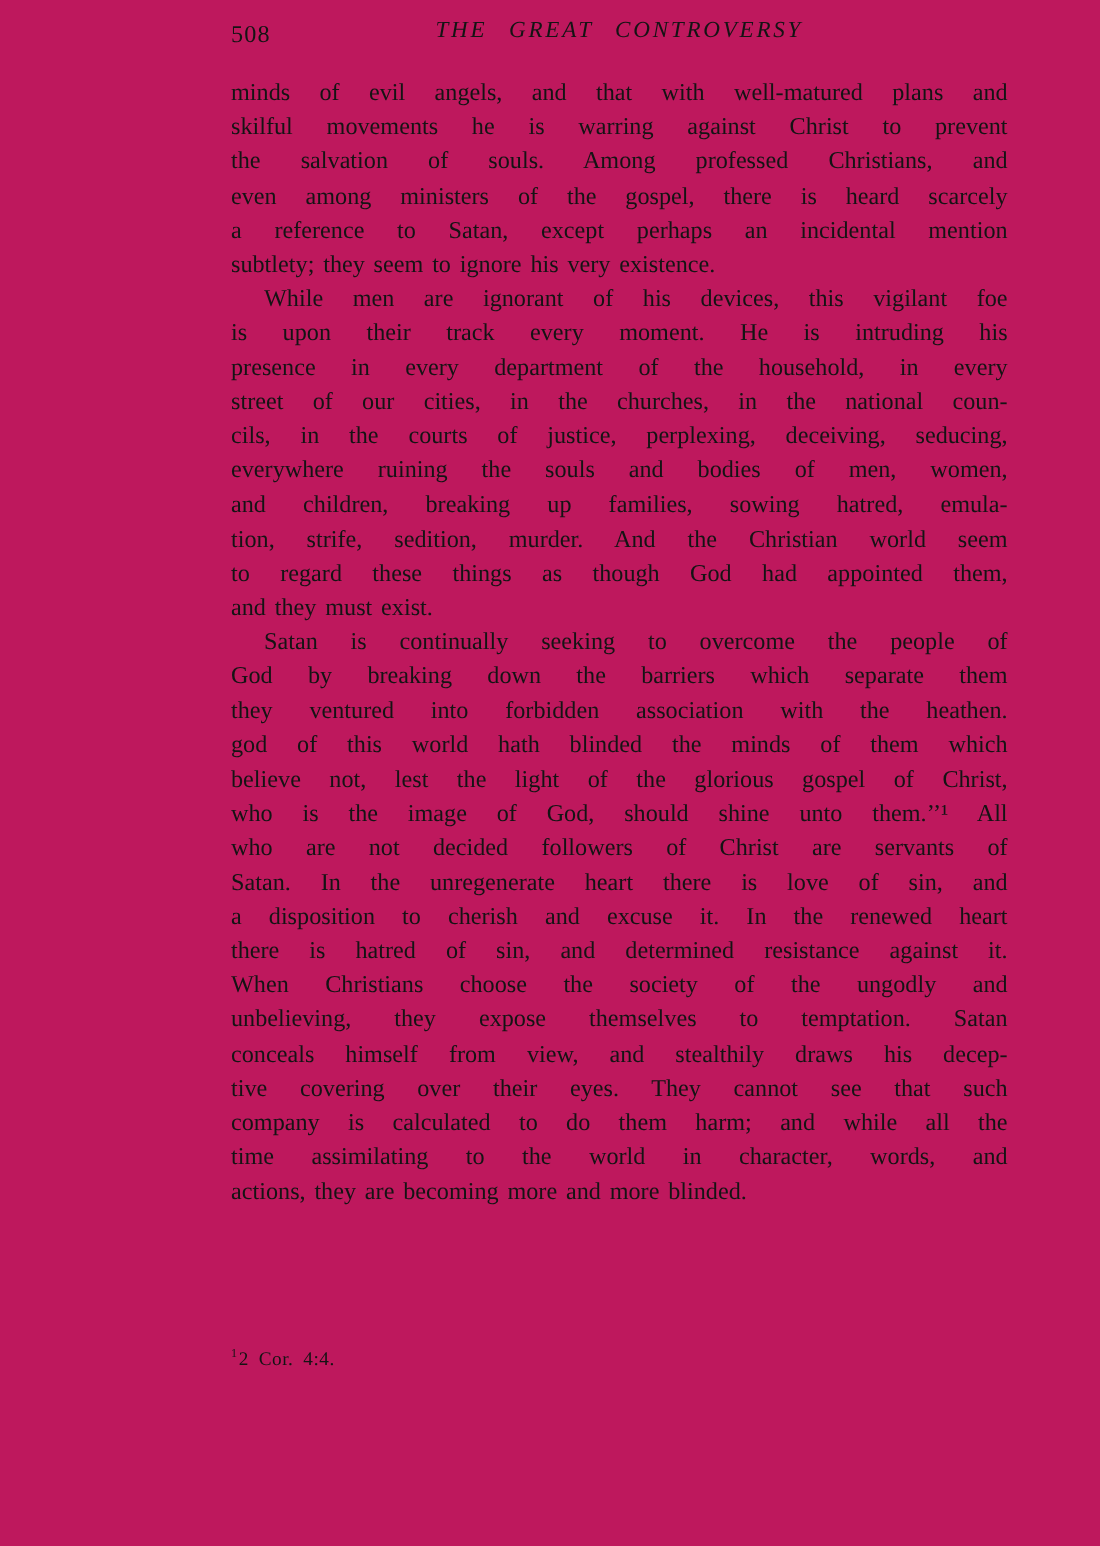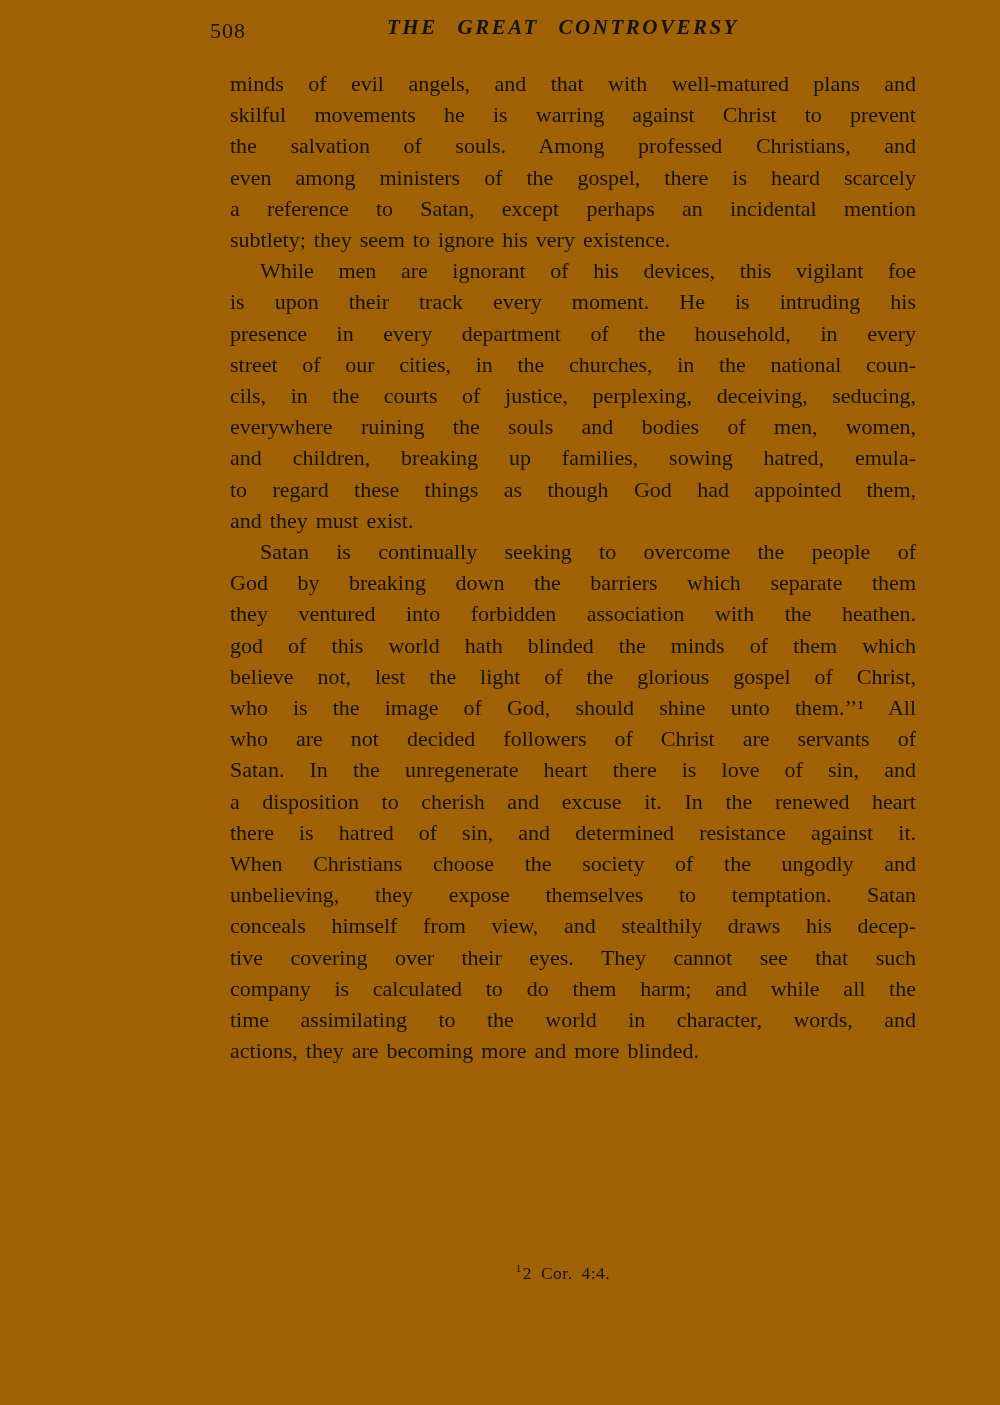--- a/index.html
+++ b/index.html
@@ -1,21 +1,21 @@
 <!DOCTYPE html>
 <html><head>
 <meta charset="utf-8">
 <style>
   * { margin: 0; padding: 0; box-sizing: border-box; }
   html, body { background: #ffffff; }
   .page {
     position: relative;
     width: 1000px;
     height: 1405px;
-    background: #a16207;
+    background: #be185d;
     color: #141414;
     font-family: "Liberation Serif", "DejaVu Serif", serif;
     overflow: hidden;
   }
   .page-header {
     position: absolute;
     top: 15px;
     left: 210px;
     width: 706px;
     height: 32px;
@@ -24,51 +24,50 @@
     position: absolute;
     left: 0;
     top: 3px;
     font-size: 22px;
     letter-spacing: 1px;
   }
   .running-title {
     display: block;
     text-align: center;
     font-style: italic;
-    font-weight: bold;
+    font-weight: normal;
     font-size: 21px;
     letter-spacing: 2.5px;
     word-spacing: 12px;
   }
   .page-body {
     position: absolute;
     top: 68px;
     left: 210px;
     width: 706px;
     font-size: 22px;
     line-height: 31.2px;
   }
   .line {
     text-align: justify;
     text-align-last: justify;
     word-spacing: 2.5px;
-    margin-left: 20px;
   }
   .line.last {
     text-align-last: left;
   }
   .paragraph.indented .line:first-child {
     text-indent: 30px;
   }
   .footnote {
     position: absolute;
-    top: 1262px;
+    top: 1225px;
     left: 210px;
     width: 706px;
-    text-align: center;
+    text-align: left;
     font-size: 17.5px;
     letter-spacing: 0.5px;
     word-spacing: 4px;
   }
   .footnote sup {
     font-size: 11px;
     vertical-align: super;
     margin-right: 1px;
   }
 </style>
@@ -92,20 +91,21 @@
         <div class="line last">subtlety; they seem to ignore his very existence.</div>
       </div>
       <div class="paragraph indented">
         <div class="line">While men are ignorant of his devices, this vigilant foe</div>
         <div class="line">is upon their track every moment.  He is intruding his</div>
         <div class="line">presence in every department of the household, in every</div>
         <div class="line">street of our cities, in the churches, in the national coun-</div>
         <div class="line">cils, in the courts of justice, perplexing, deceiving, seducing,</div>
         <div class="line">everywhere ruining the souls and bodies of men, women,</div>
         <div class="line">and children, breaking up families, sowing hatred, emula-</div>
+        <div class="line">tion, strife, sedition, murder.  And the Christian world seem</div>
         <div class="line">to regard these things as though God had appointed them,</div>
         <div class="line last">and they must exist.</div>
       </div>
       <div class="paragraph indented">
         <div class="line">Satan is continually seeking to overcome the people of</div>
         <div class="line">God by breaking down the barriers which separate them</div>
         <div class="line">they ventured into forbidden association with the heathen.</div>
         <div class="line">god of this world hath blinded the minds of them which</div>
         <div class="line">believe not, lest the light of the glorious gospel of Christ,</div>
         <div class="line">who is the image of God, should shine unto them.’’¹  All</div>

